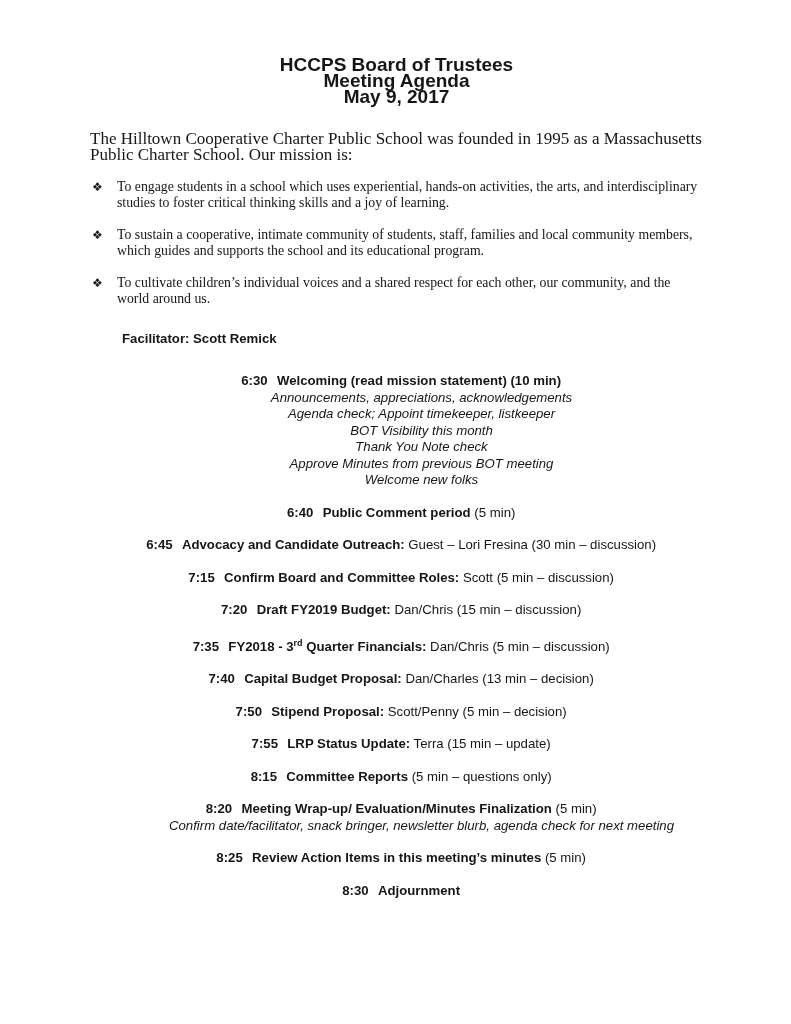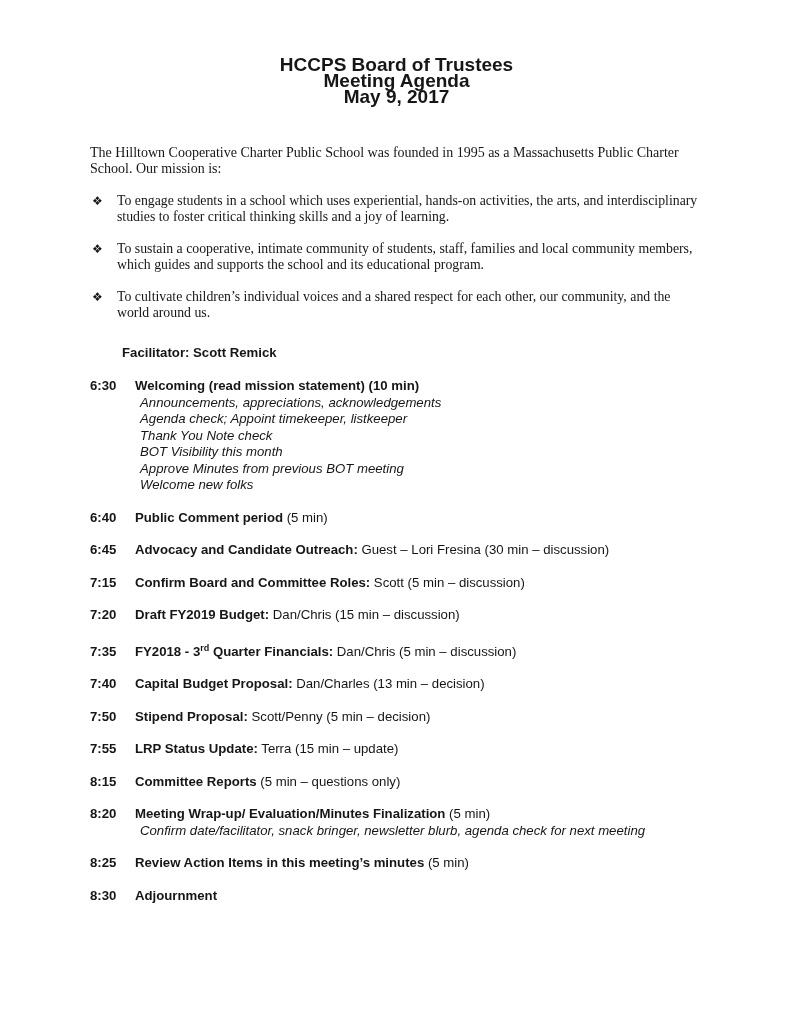--- a/index.html
+++ b/index.html
@@ -15,23 +15,23 @@
   }
   .title-block {
     text-align: center;
     font-weight: bold;
     font-size: 19px;
     line-height: 16px;
     font-family: "Liberation Sans", sans-serif;
   }
   .intro {
     font-family: "Liberation Serif", serif;
-    font-size: 14px;
+    font-size: 17px;
     line-height: 16px;
-    margin-top: 40px;
+    margin-top: 26px;
   }
   .bullet {
     font-family: "Liberation Serif", serif;
     font-size: 13.8px;
     line-height: 16px;
     position: relative;
     padding-left: 27px;
     margin-top: 16px;
   }
   .bullet:first-of-type { margin-top: 3px; }
@@ -41,21 +41,21 @@
     top: 0;
     font-size: 12px;
   }
   .facilitator {
     font-weight: bold;
     font-size: 13.2px;
     margin-top: 24px;
     line-height: 16px;
     padding-left: 32px;
   }
-  .agenda { margin-top: 17px; font-size: 13.2px; }
+  .agenda { margin-top: 26px; font-size: 13.2px; text-align: center; }
   .agenda-row { margin-bottom: 16px; line-height: 16.5px; }
   .agenda-row .time {
     display: inline-block;
     width: 45px;
     font-weight: bold;
   }
   .agenda-row b { font-weight: bold; }
   .sup { vertical-align: super; font-size: 9px; }
   .sublines { margin-left: 50px; font-style: italic; }
   .subline { line-height: 16.5px; }
@@ -88,22 +88,22 @@
 
   <div class="facilitator">Facilitator: Scott Remick</div>
 
   <div class="agenda">
 
     <div class="agenda-row">
       <div><span class="time">6:30</span><b>Welcoming (read mission statement) (10 min)</b></div>
       <div class="sublines">
         <div class="subline">Announcements, appreciations, acknowledgements</div>
         <div class="subline">Agenda check; Appoint timekeeper, listkeeper</div>
+        <div class="subline">BOT Visibility this month</div>
         <div class="subline">Thank You Note check</div>
-        <div class="subline">BOT Visibility this month</div>
         <div class="subline">Approve Minutes from previous BOT meeting</div>
         <div class="subline">Welcome new folks</div>
       </div>
     </div>
 
     <div class="agenda-row">
       <span class="time">6:40</span><b>Public Comment period</b><span> (5 min)</span>
     </div>
 
     <div class="agenda-row">

